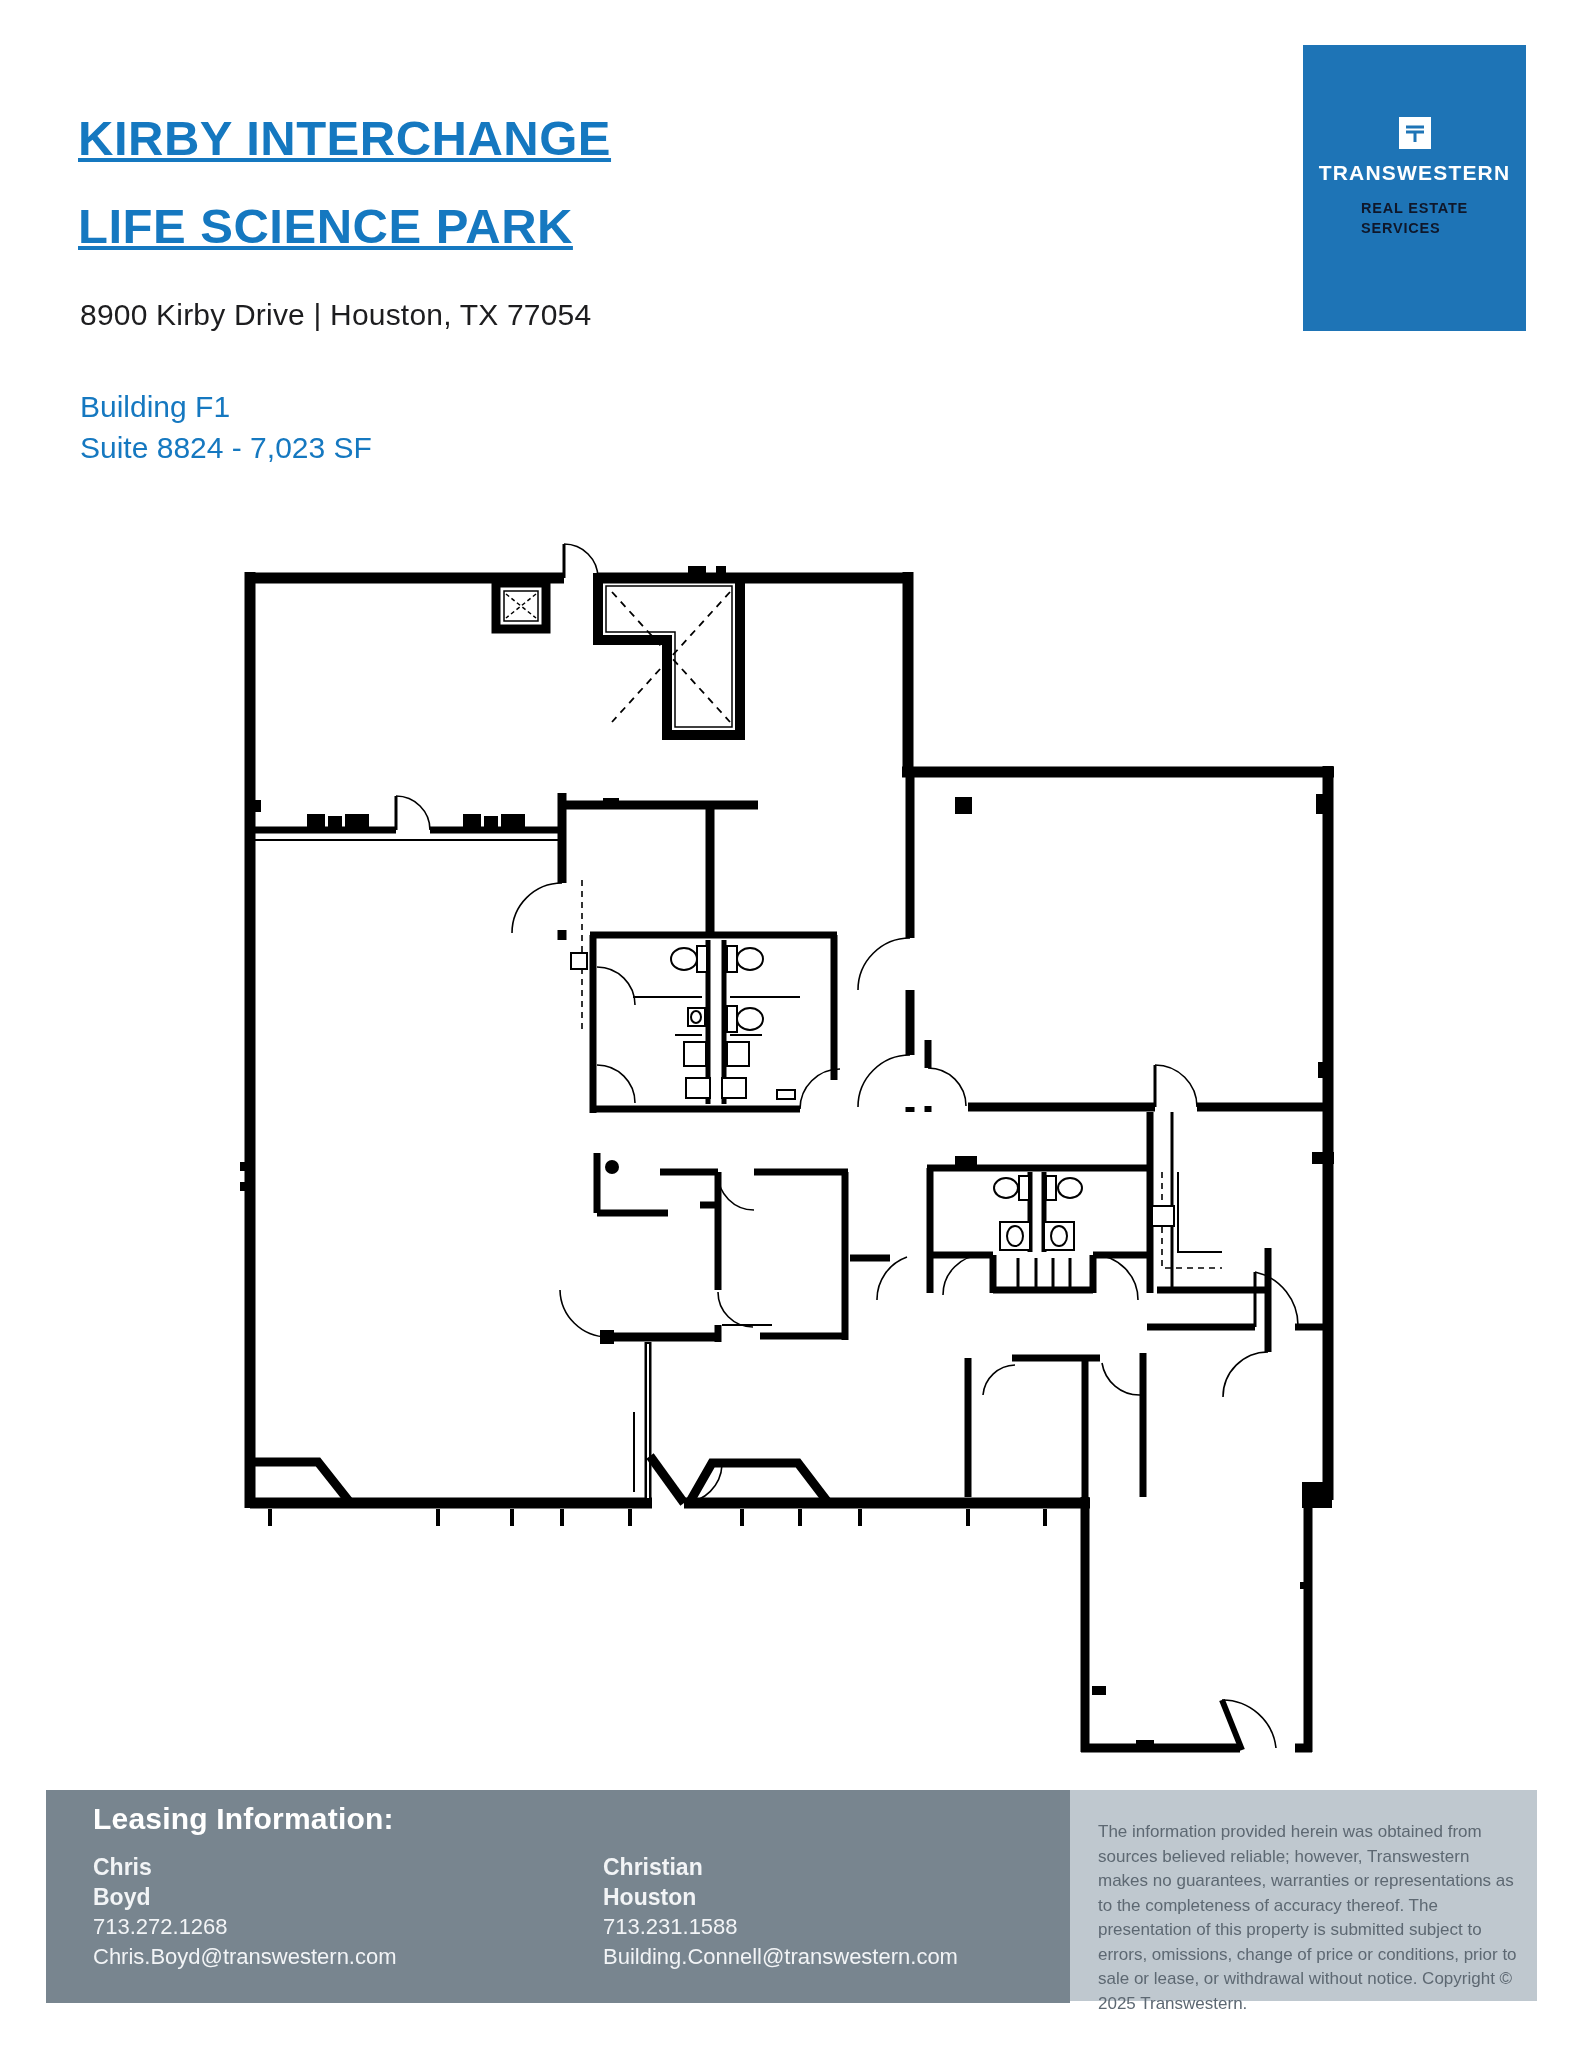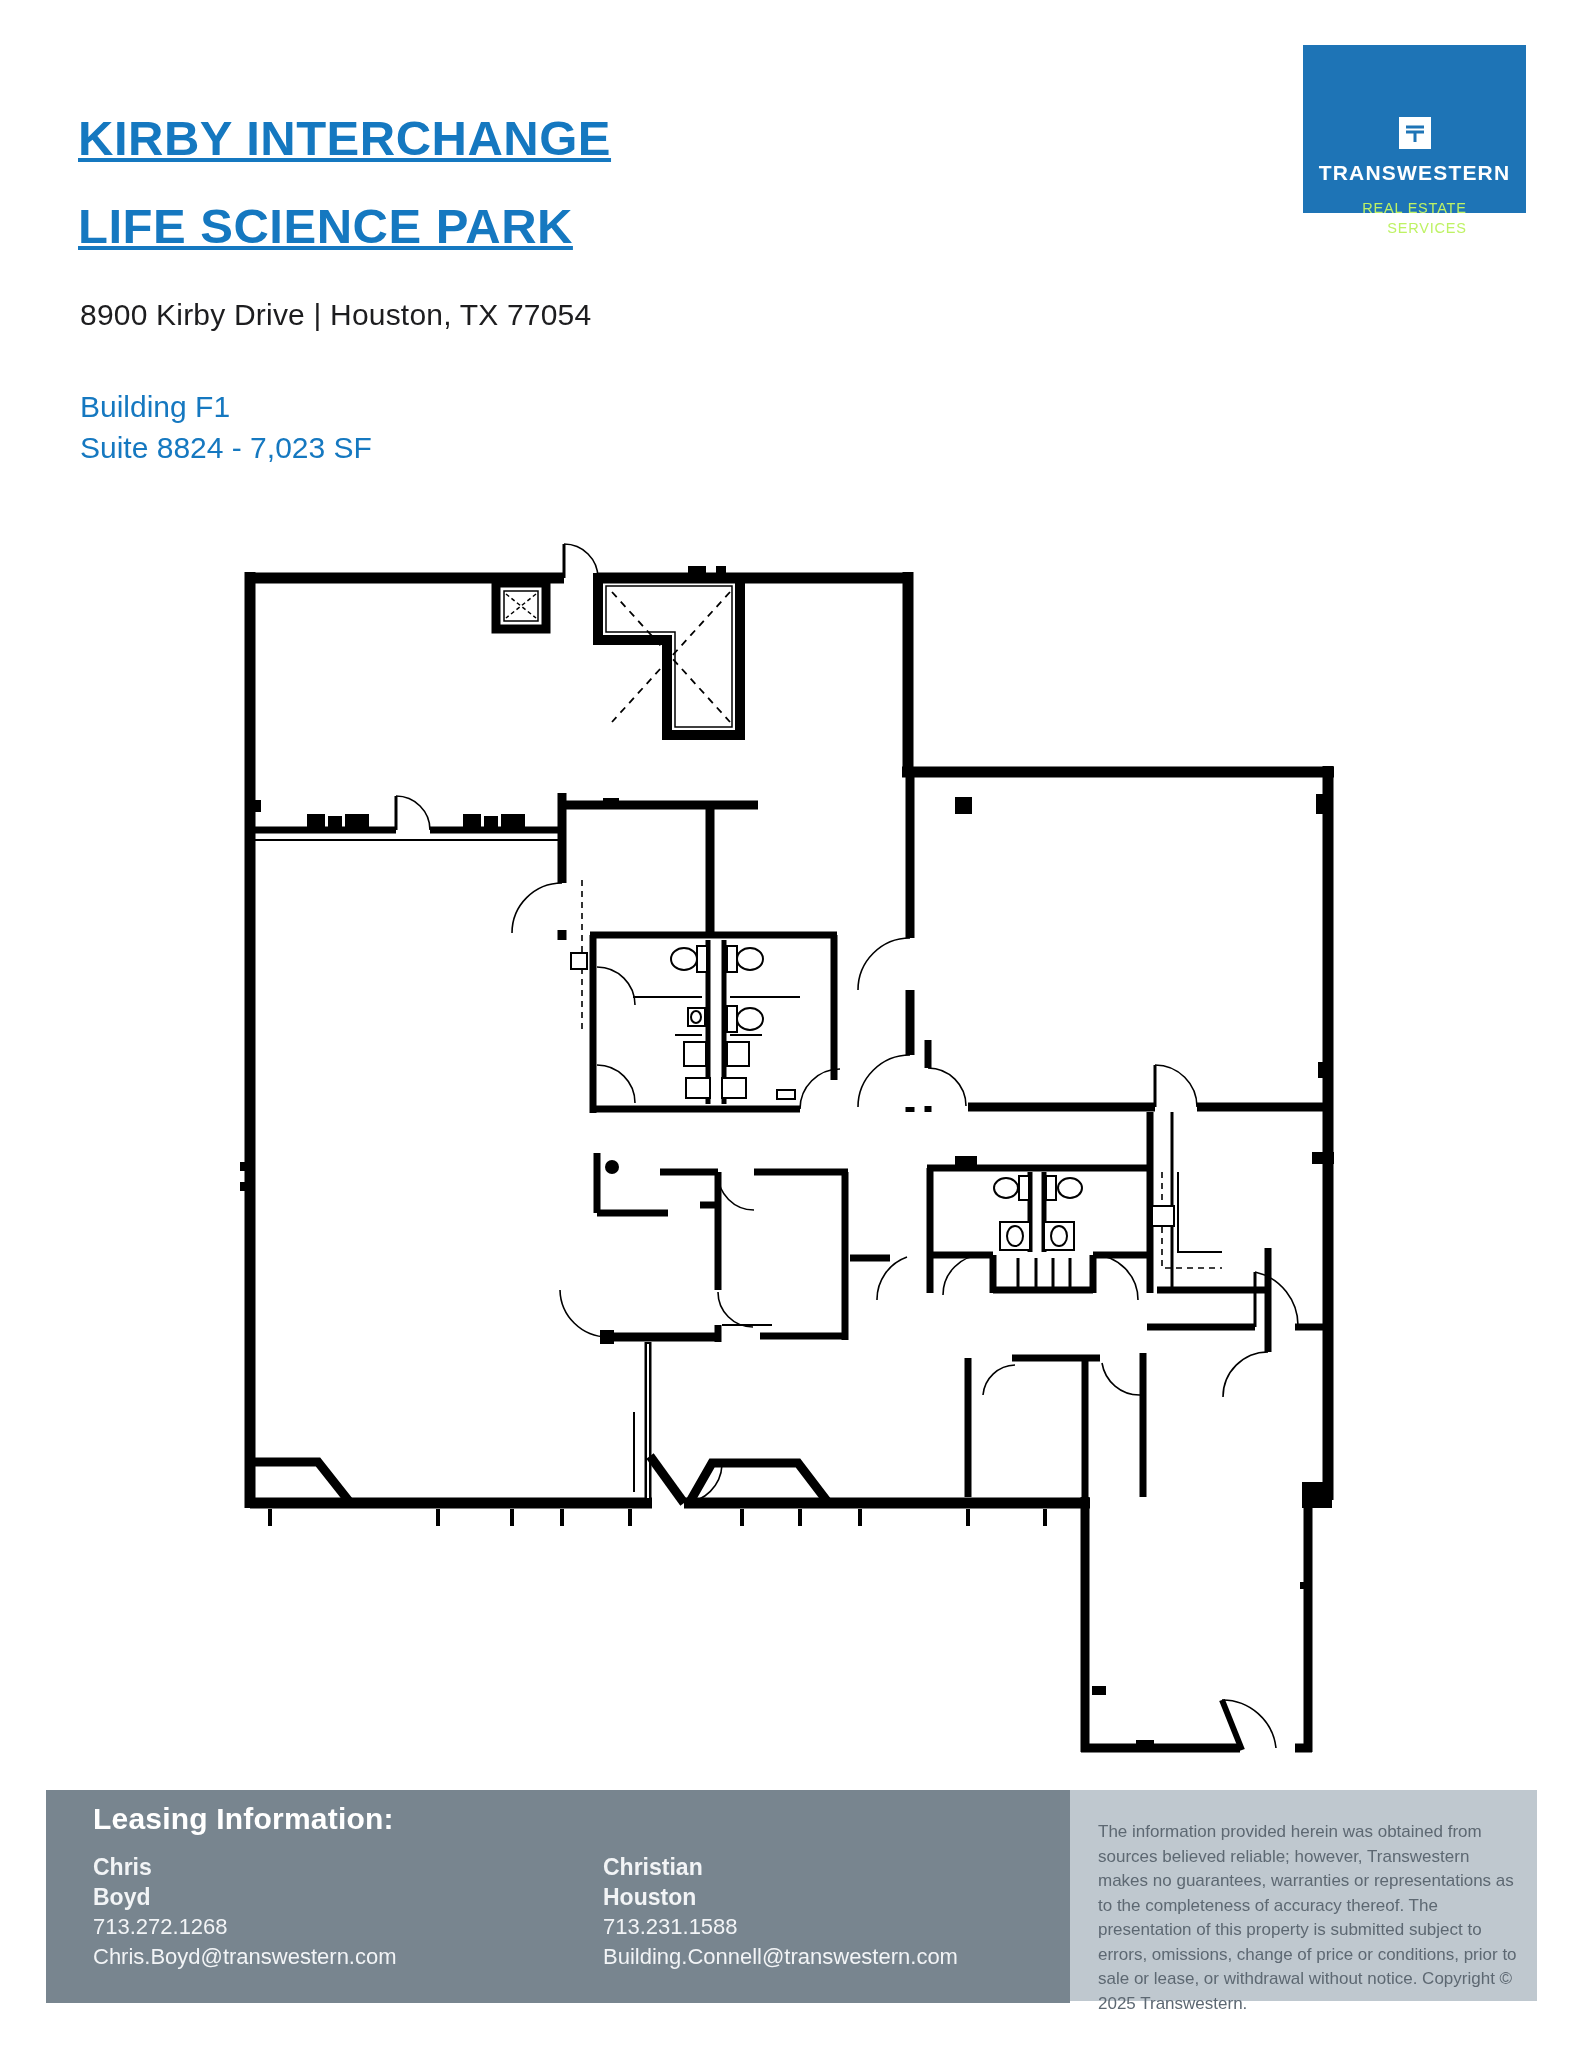--- a/index.html
+++ b/index.html
@@ -9,26 +9,26 @@
   *{margin:0;padding:0;box-sizing:border-box;}
   body{background:#e8e8e8;font-family:"Liberation Sans",sans-serif;}
   .page{position:relative;width:1583px;height:2048px;background:#ffffff;overflow:hidden;margin:0 auto;}
 
   .title{position:absolute;left:78px;top:94px;font-size:49px;font-weight:800;
          letter-spacing:.5px;line-height:88px;color:var(--brand_blue);text-decoration:underline;}
   .address{position:absolute;left:80px;top:298px;font-size:30px;color:var(--ink);letter-spacing:.2px;}
   .building-info{position:absolute;left:80px;top:386px;font-size:30px;line-height:41px;
          color:var(--brand_blue);font-weight:400;}
 
-  .logo-box{position:absolute;left:1303px;top:45px;width:223px;height:168px;
+  .logo-box{position:absolute;left:1303px;top:45px;width:223px;height:286px;
          background:var(--logo_blue);display:flex;flex-direction:column;align-items:center;padding-top:72px;}
   .logo-t{width:32px;height:32px;background:#ffffff;display:block;}
   .logo-word{margin-top:12px;color:#ffffff;font-size:21px;font-weight:700;letter-spacing:1.2px;}
-  .logo-tag{margin-top:13px;color:#bef264;font-size:14.5px;font-weight:400;letter-spacing:.8px;
-         line-height:20px;text-align:right;}
+  .logo-tag{margin-top:13px;color:#0f172a;font-size:14.5px;font-weight:700;letter-spacing:.8px;
+         line-height:20px;text-align:left;}
 
   .plan{position:absolute;left:235px;top:425px;width:1115px;height:1345px;}
 
   .band-dark{position:absolute;left:46px;top:1790px;width:1024px;height:213px;background:var(--footer_gray);padding-left:6px;}
   .band-light{position:absolute;left:1070px;top:1790px;width:467px;height:211px;background:var(--panel_gray);}
   .leasing-heading{position:absolute;left:47px;top:12px;font-size:30px;font-weight:600;color:#ffffff;letter-spacing:.2px;}
   .contact{position:absolute;top:62px;color:#f2f4f6;font-size:22px;line-height:30px;}
   .contact .nm{font-weight:700;font-size:23px;}
   .contact-1{left:47px;}
   .contact-2{left:557px;}

